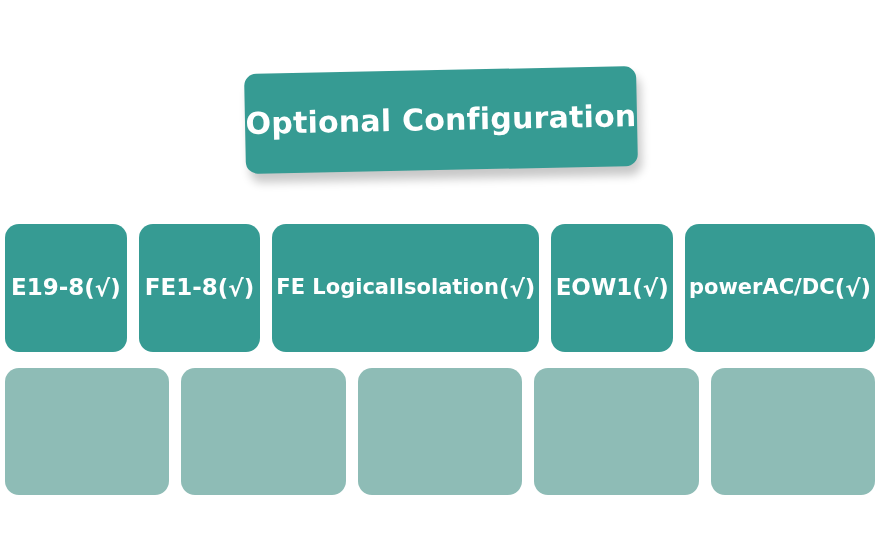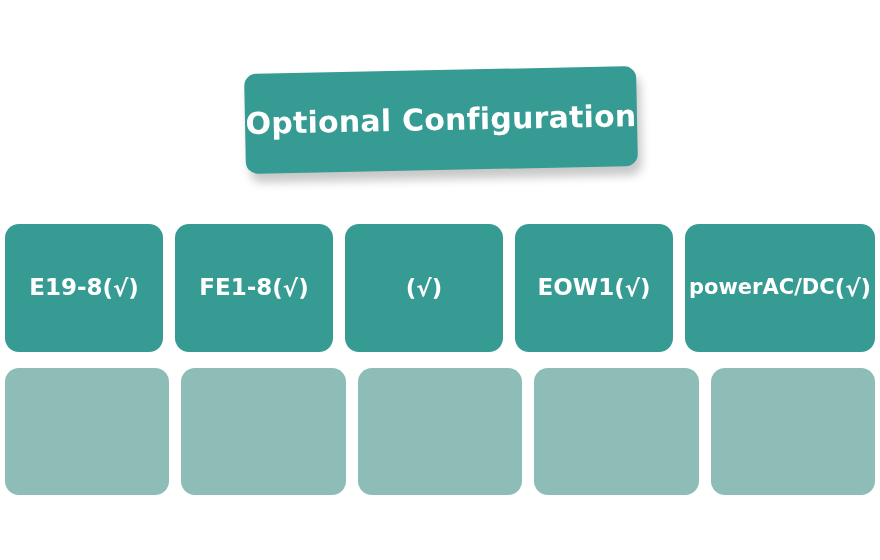--- a/index.html
+++ b/index.html
@@ -127,20 +127,22 @@
       <div class="card-check">(√)</div>
     </div>
 
     <div class="card-top">
       <div class="card-line">FE</div>
       <div class="card-line">1-8</div>
       <div class="card-check">(√)</div>
     </div>
 
     <div class="card-top">
+      <div class="card-line small">FE Logical</div>
+      <div class="card-line small">Isolation</div>
       <div class="card-check">(√)</div>
     </div>
 
     <div class="card-top">
       <div class="card-line">EOW</div>
       <div class="card-line">1</div>
       <div class="card-check">(√)</div>
     </div>
 
     <div class="card-top">

